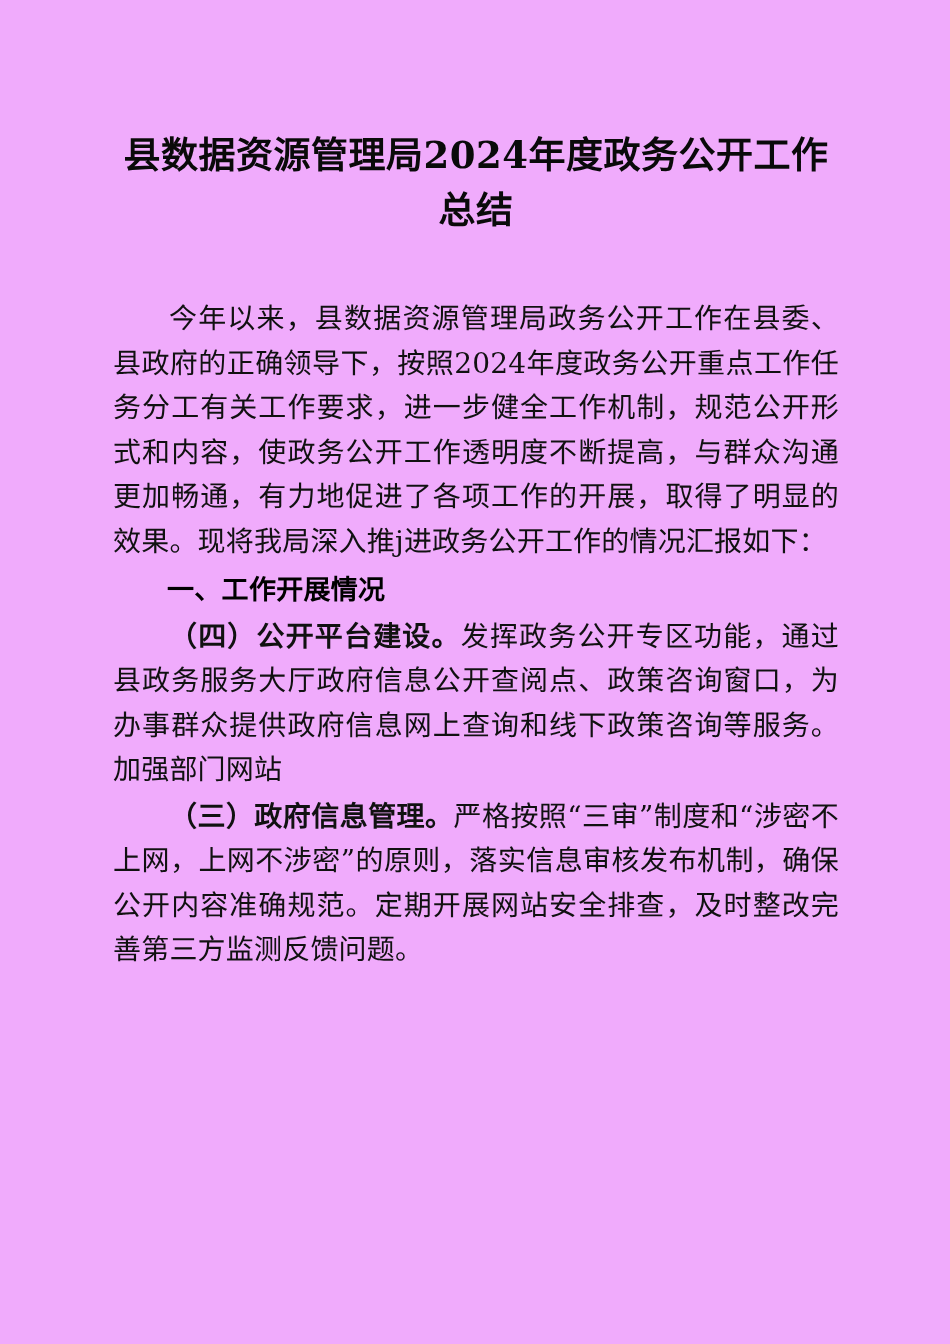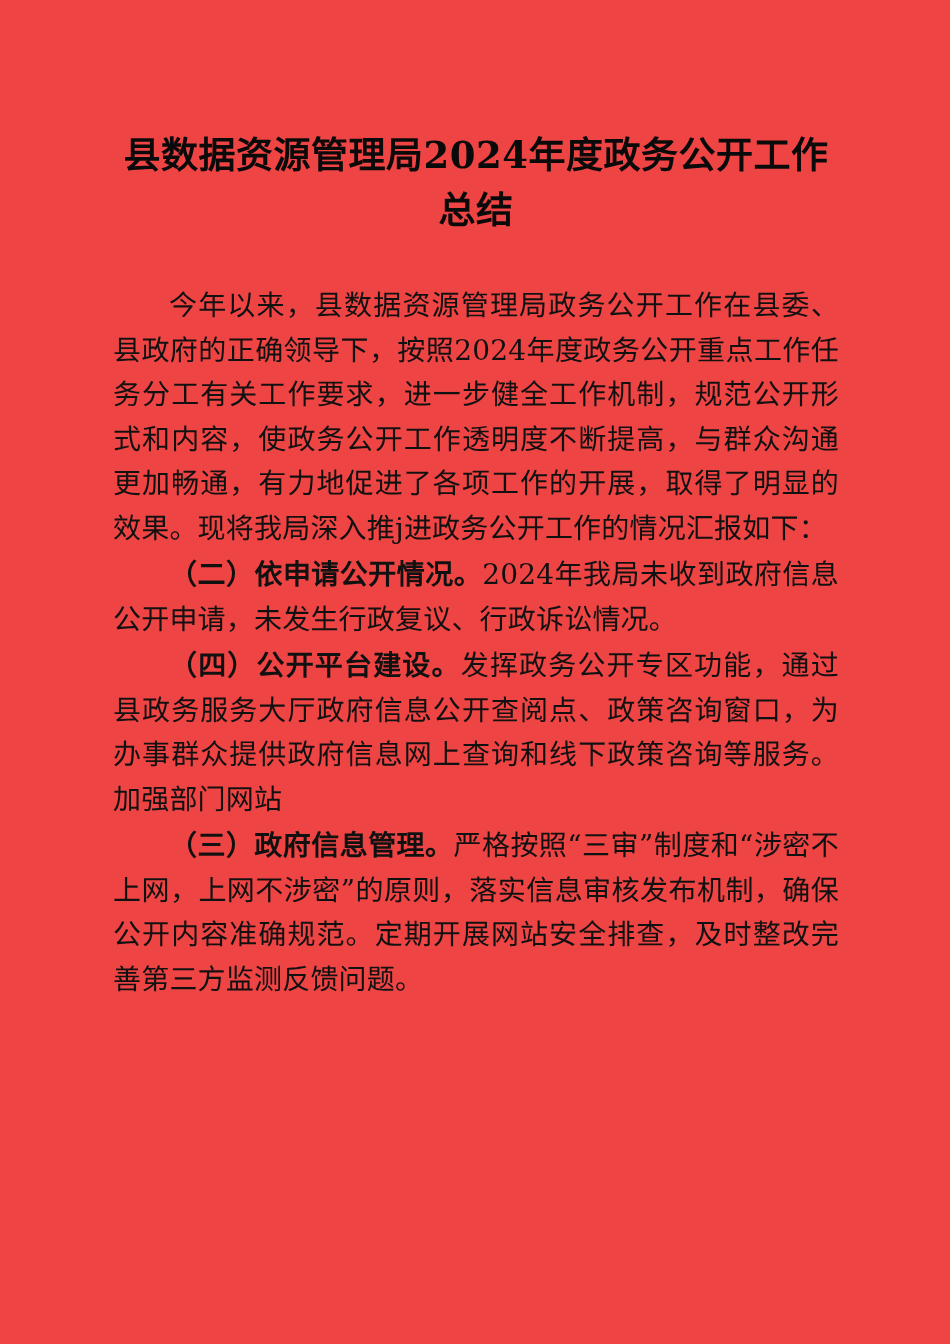--- a/index.html
+++ b/index.html
@@ -14,21 +14,21 @@
     overflow: hidden;
     font-family: "DejaVu Serif", "Liberation Serif", serif;
     color: #000000;
     -webkit-font-smoothing: antialiased;
   }
 
   .page {
     position: relative;
     width: 950px;
     height: 1344px;
-    background: #ef4444;
+    background: #f0abfc;
     box-sizing: border-box;
     padding: 0;
   }
 
   .doc-body {
     position: absolute;
     left: 113px;
     top: 0;
     width: 726px;
   }
@@ -53,21 +53,21 @@
     line-height: 44.5px;
     text-align: justify;
     text-justify: inter-ideograph;
     text-indent: 2em;
     margin: 0;
     color: #111111;
     letter-spacing: 0.2px;
   }
 
   .para-lead {
-    margin-top: 46px;
+    margin-top: 59px;
   }
 
   .para-gap {
     margin-top: 2px;
   }
 
   
   .section-heading {
     font-family: "DejaVu Sans", "Liberation Sans", sans-serif;
     font-weight: 700;
@@ -98,22 +98,22 @@
 </head>
 <body>
 
 <div class="page">
   <div class="doc-body">
 
     <h1 class="doc-title">县数据资源管理局2024年度政务公开工作总结</h1>
 
     <p class="para para-lead"><span>今年以来，县数据资源管理局政务公开工作在县委、县政府的正确领导下，按照2024年度政务公开重点工作任务分工有关工作要求，进一步健全工作机制，规范公开形式和内容，使政务公开工作透明度不断提高，与群众沟通更加畅通，有力地促进了各项工作的开展，取得了明显的效果。现将我局深入推</span><span class="artifact">j</span><span>进政务公开工作的情况汇报如下：</span></p>
 
+    <p class="section-heading">一、工作开展情况</p>
 
 
-    <p class="para para-gap"><span class="run-bold">（二）依申请公开情况。</span><span class="run-normal">2024年我局未收到政府信息公开申请，未发生行政复议、行政诉讼情况。</span></p>
 
     <p class="para para-gap"><span class="run-bold">（四）公开平台建设。</span><span class="run-normal">发挥政务公开专区功能，通过县政务服务大厅政府信息公开查阅点、政策咨询窗口，为办事群众提供政府信息网上查询和线下政策咨询等服务。加强部门网站</span></p>
 
     <p class="para para-gap"><span class="run-bold">（三）政府信息管理。</span><span class="run-normal">严格按照“三审”制度和“涉密不上网，上网不涉密”的原则，落实信息审核发布机制，确保公开内容准确规范。定期开展网站安全排查，及时整改完善第三方监测反馈问题。</span></p>
 
   </div>
 </div>
 
 </body></html>

